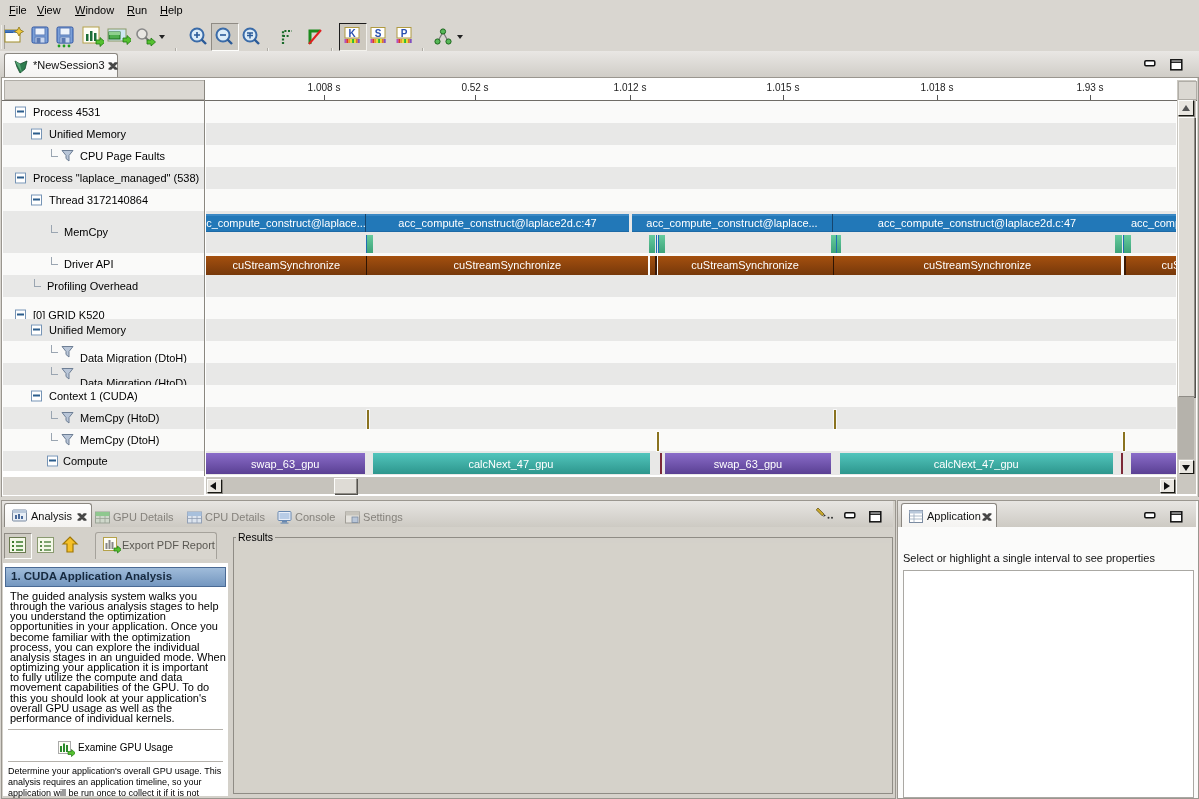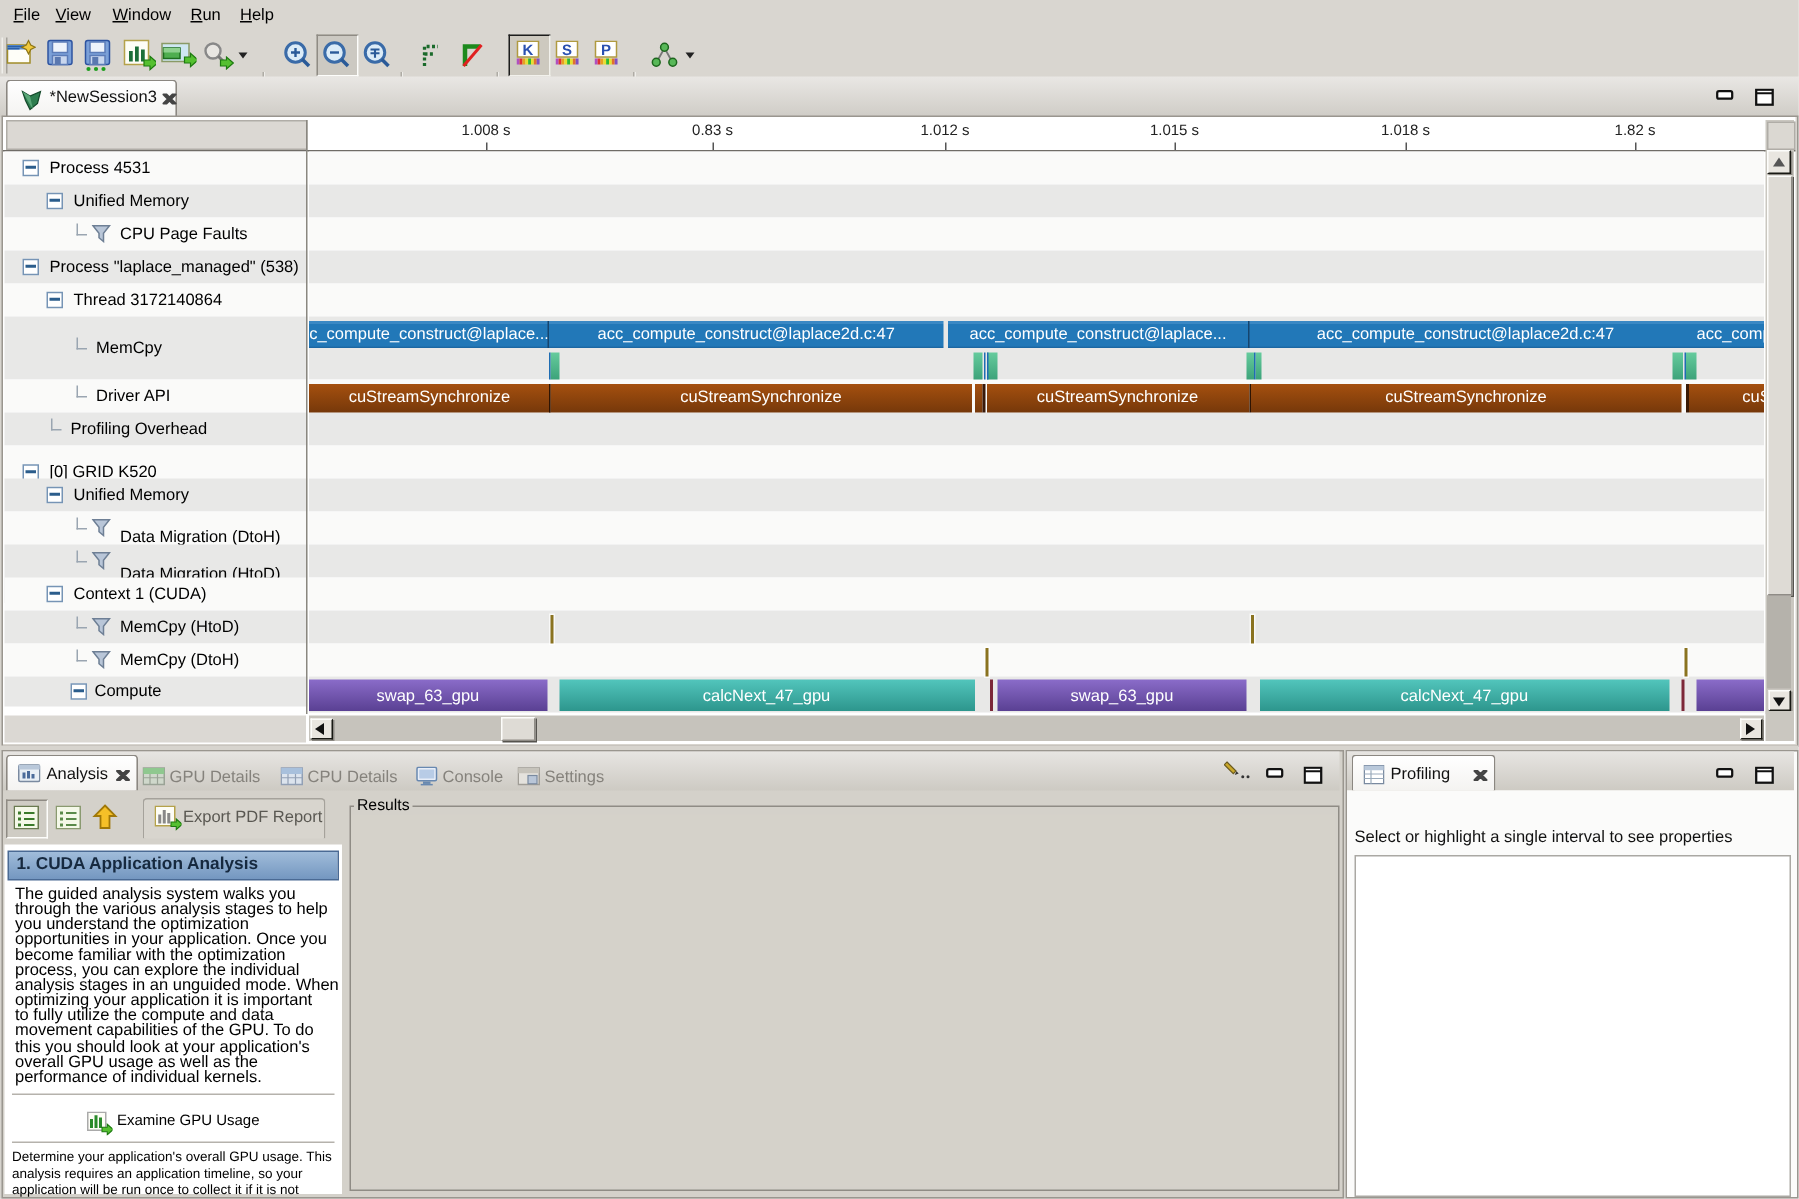--- a/index.html
+++ b/index.html
@@ -173,29 +173,29 @@
 <svg class="a" style="left:1170px;top:59px" width="13" height="12" viewBox="0 0 13 12">
     <rect x="0.8" y="0.8" width="11" height="10" fill="#fff" stroke="#111" stroke-width="1.5"></rect>
     <line x1="1" y1="3.2" x2="12" y2="3.2" stroke="#111" stroke-width="1.4"></line>
   </svg>
 
 <div class="a edborder"></div>
 <div class="a" style="left:2px;top:78px;width:1195px;height:418px;background:#fff"></div>
 <div class="a" style="left:4px;top:80px;width:199px;height:18px;background:#dbd8d3;border:1px solid #b0ada7"></div>
 <div class="rtxt" style="left:324px">1.008 s</div>
 <div class="rtick" style="left:324px"></div>
-<div class="rtxt" style="left:475px">0.83 s</div>
+<div class="rtxt" style="left:475px">0.52 s</div>
 <div class="rtick" style="left:475px"></div>
 <div class="rtxt" style="left:630px">1.012 s</div>
 <div class="rtick" style="left:630px"></div>
 <div class="rtxt" style="left:783px">1.015 s</div>
 <div class="rtick" style="left:783px"></div>
 <div class="rtxt" style="left:937px">1.018 s</div>
 <div class="rtick" style="left:937px"></div>
-<div class="rtxt" style="left:1090px">1.82 s</div>
+<div class="rtxt" style="left:1090px">1.93 s</div>
 <div class="rtick" style="left:1090px"></div>
 <div class="a" style="left:2px;top:100px;width:1195px;height:1px;background:#6f6c67"></div>
 <div class="a rowL rl" style="top:101px;height:22px">
     <div class="minus" style="left:12px"></div>
     <div class="lbl" style="left:30px">Process 4531</div>
   </div>
 <div class="a rowT rl" style="top:101px;height:22px"></div>
 <div class="a rowL rd" style="top:123px;height:22px">
     <div class="minus" style="left:28px"></div>
     <div class="lbl" style="left:46px">Unified Memory</div>
@@ -472,21 +472,21 @@
 
 <div class="a" style="left:897px;top:500px;width:300px;height:297px;border:1px solid #9a968f;background:#fbfbfa"></div>
 <div class="a" style="left:898px;top:501px;width:298px;height:26px;background:linear-gradient(#e7e5e2,#cdcac3)"></div>
 <div class="a" style="left:898px;top:527px;width:298px;height:270px;background:#fbfbfa"></div>
 <div class="a tabsel" style="left:901px;top:503px;width:94px;height:23px">
 <svg class="a" style="left:7px;top:6px" width="14" height="13" viewBox="0 0 14 13">
       <rect x="0.5" y="0.5" width="13" height="12" fill="#fff" stroke="#7a8aa0"></rect>
       <rect x="0.5" y="0.5" width="13" height="3" fill="#b9c8da"></rect>
       <path d="M0.5 6h13M0.5 9h13M5 3.5v9" stroke="#9ab" stroke-width="0.8"></path>
     </svg>
-<span class="a" style="left:25px;top:6px;font-size:11px;color:#111">Profiling</span>
+<span class="a" style="left:25px;top:6px;font-size:11px;color:#111">Application</span>
 <svg class="a" style="left:79px;top:7px" width="12" height="12" viewBox="0 0 12 12">
       <path d="M2 3l3 3-3 3M10 3L7 6l3 3M2 3h2l2 2 2-2h2M2 9h2l2-2 2 2h2" stroke="#444" stroke-width="1.4" fill="none" stroke-linecap="round"></path>
     </svg>
 </div>
 <svg class="a" style="left:1144px;top:512px" width="12" height="7" viewBox="0 0 12 7">
     <rect x="0.8" y="0.8" width="10" height="5" rx="1.2" fill="#fff" stroke="#111" stroke-width="1.5"></rect>
   </svg>
 <svg class="a" style="left:1170px;top:511px" width="13" height="12" viewBox="0 0 13 12">
     <rect x="0.8" y="0.8" width="11" height="10" fill="#fff" stroke="#111" stroke-width="1.5"></rect>
     <line x1="1" y1="3.2" x2="12" y2="3.2" stroke="#111" stroke-width="1.4"></line>

